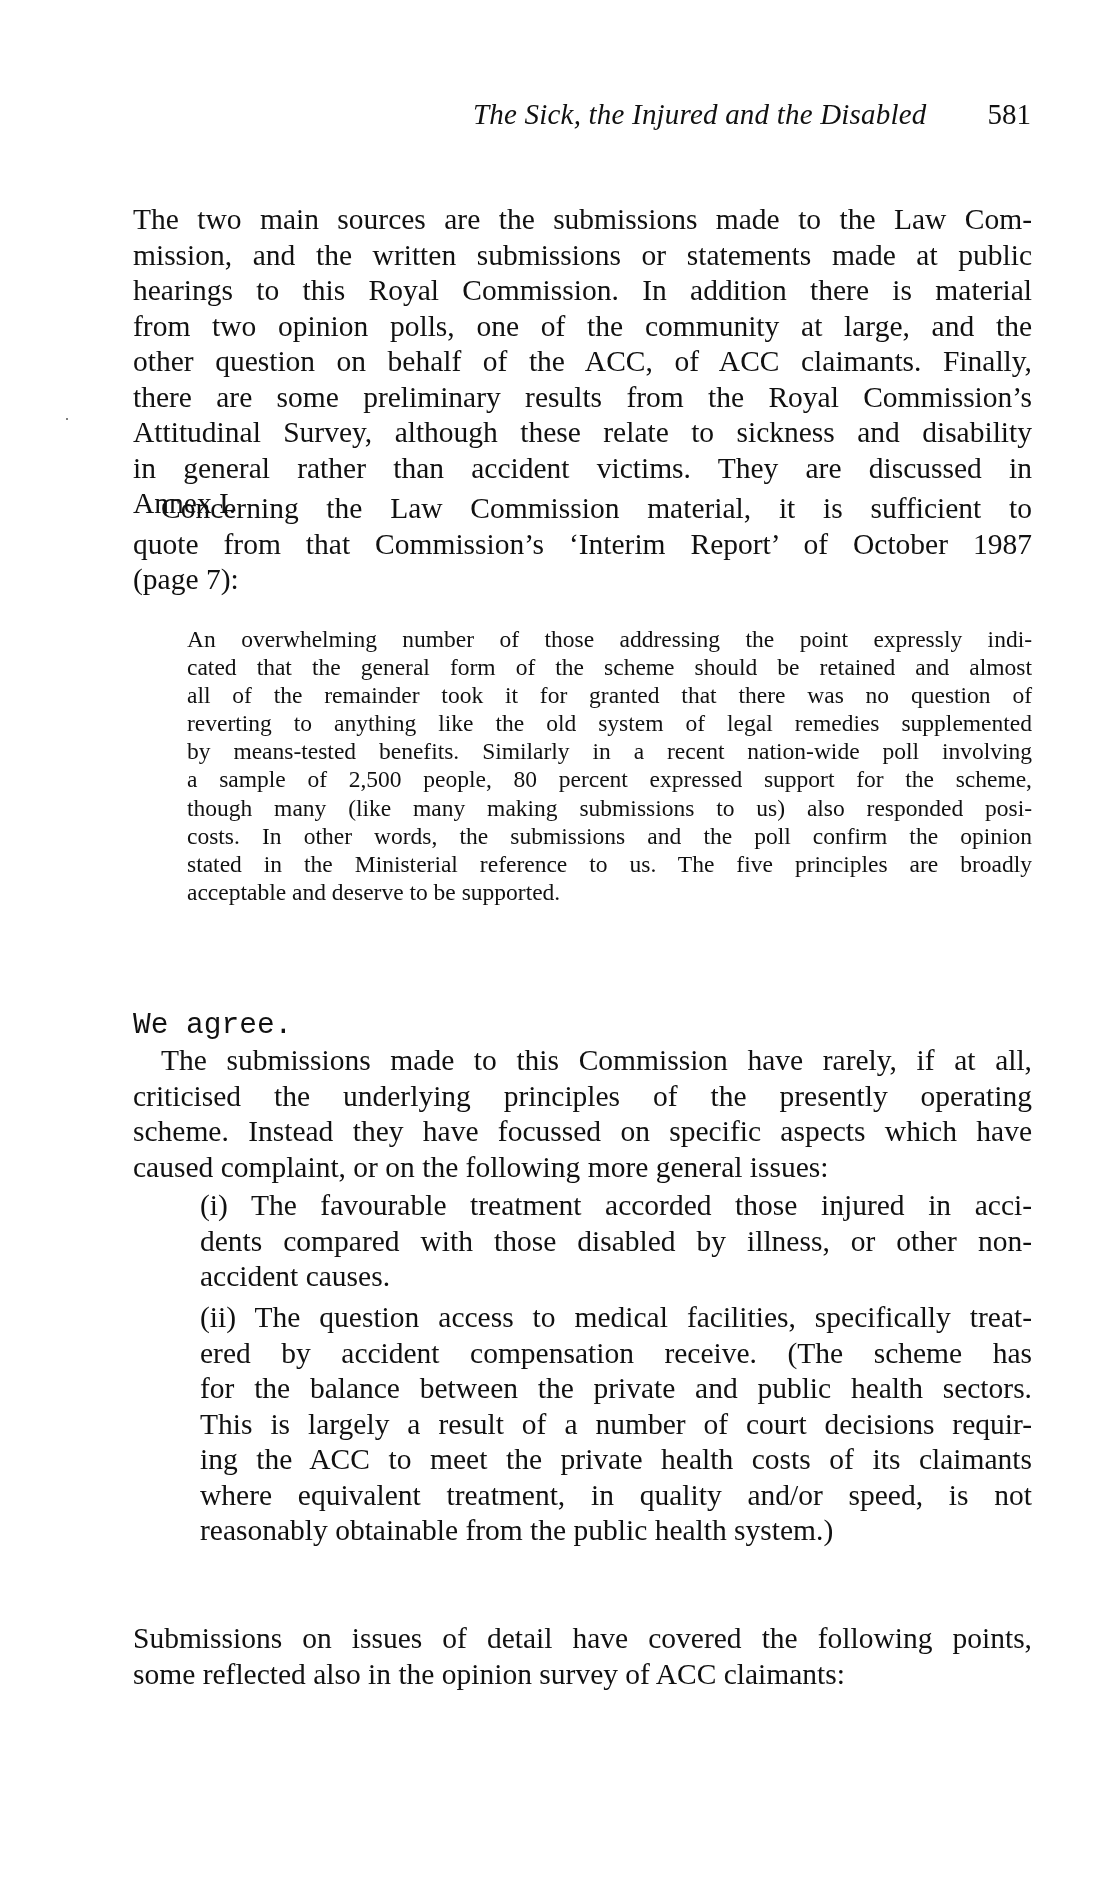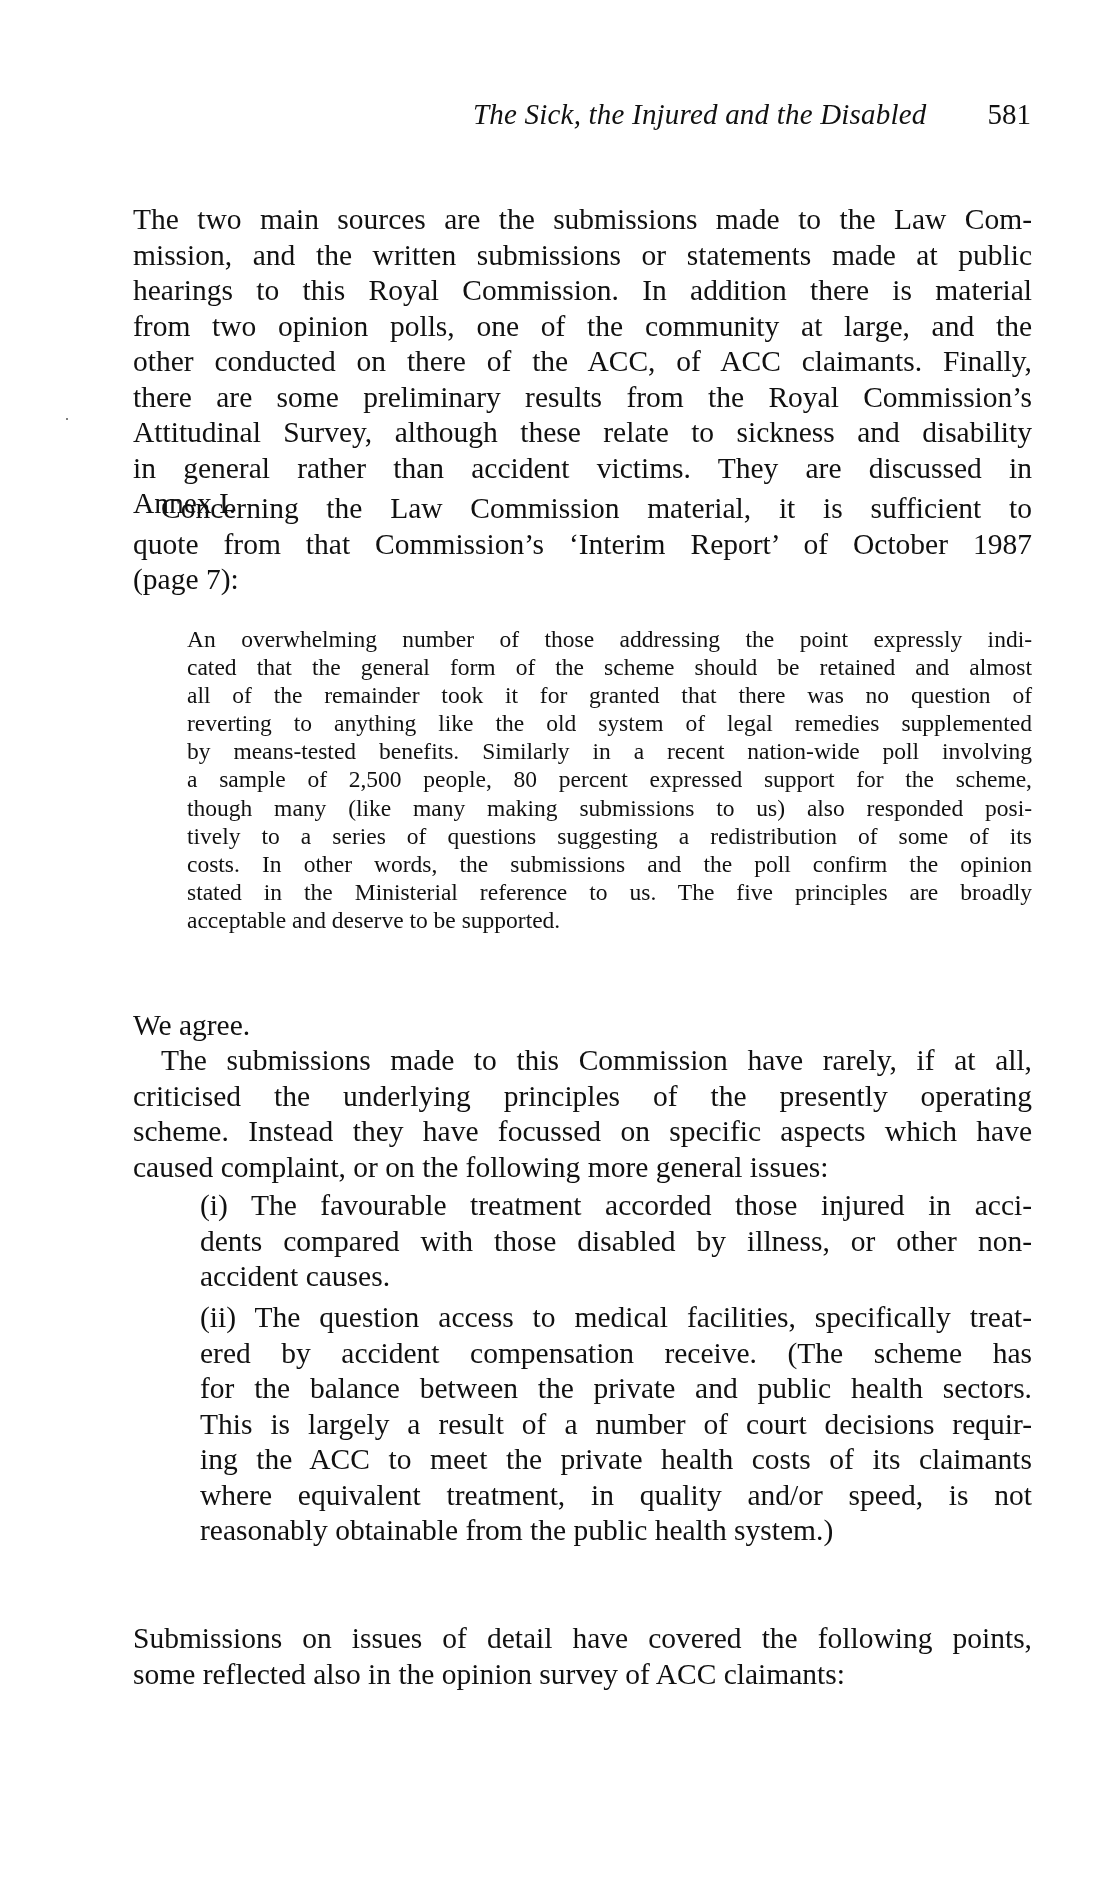--- a/index.html
+++ b/index.html
@@ -29,48 +29,47 @@
     <span class="folio">581</span>
   </div>
 
   <div class="speck"></div>
 
   <div class="block body-text" style="top:155px;margin-top:31px;">
     <span class="line">The two main sources are the submissions made to the Law Com-</span>
     <span class="line">mission, and the written submissions or statements made at public</span>
     <span class="line">hearings to this Royal Commission. In addition there is material</span>
     <span class="line">from two opinion polls, one of the community at large, and the</span>
-    <span class="line">other conducted on there of the ACC, of ACC claimants. Finally,</span>
+    <span class="line">other question on behalf of the ACC, of ACC claimants. Finally,</span>
     <span class="line">there are some preliminary results from the Royal Commission’s</span>
     <span class="line">Attitudinal Survey, although these relate to sickness and disability</span>
     <span class="line">in general rather than accident victims. They are discussed in</span>
     <span class="line last">Annex I.</span>
   </div>
 
   <div class="block body-text" style="top:475px;">
     <span class="line indent">Concerning the Law Commission material, it is sufficient to</span>
     <span class="line">quote from that Commission’s ‘Interim Report’ of October 1987</span>
     <span class="line last">(page 7):</span>
   </div>
 
   <div class="block quote" style="top:585px;">
     <span class="line">An overwhelming number of those addressing the point expressly indi-</span>
     <span class="line">cated that the general form of the scheme should be retained and almost</span>
     <span class="line">all of the remainder took it for granted that there was no question of</span>
     <span class="line">reverting to anything like the old system of legal remedies supplemented</span>
     <span class="line">by means-tested benefits. Similarly in a recent nation-wide poll involving</span>
     <span class="line">a sample of 2,500 people, 80 percent expressed support for the scheme,</span>
     <span class="line">though many (like many making submissions to us) also responded posi-</span>
-    <span class="line">tively to a series of questions suggesting a redistribution of some of its</span>
     <span class="line">costs. In other words, the submissions and the poll confirm the opinion</span>
     <span class="line">stated in the Ministerial reference to us. The five principles are broadly</span>
     <span class="line last">acceptable and deserve to be supported.</span>
   </div>
 
-  <div class="block body-text" style="top:992px;">
+  <div class="block body-text" style="top:992px;font-family:Liberation Mono, monospace;">
     <span class="line last">We agree.</span>
   </div>
 
   <div class="block body-text" style="top:1027px;">
     <span class="line indent">The submissions made to this Commission have rarely, if at all,</span>
     <span class="line">criticised the underlying principles of the presently operating</span>
     <span class="line">scheme. Instead they have focussed on specific aspects which have</span>
     <span class="line last">caused complaint, or on the following more general issues:</span>
   </div>
 

